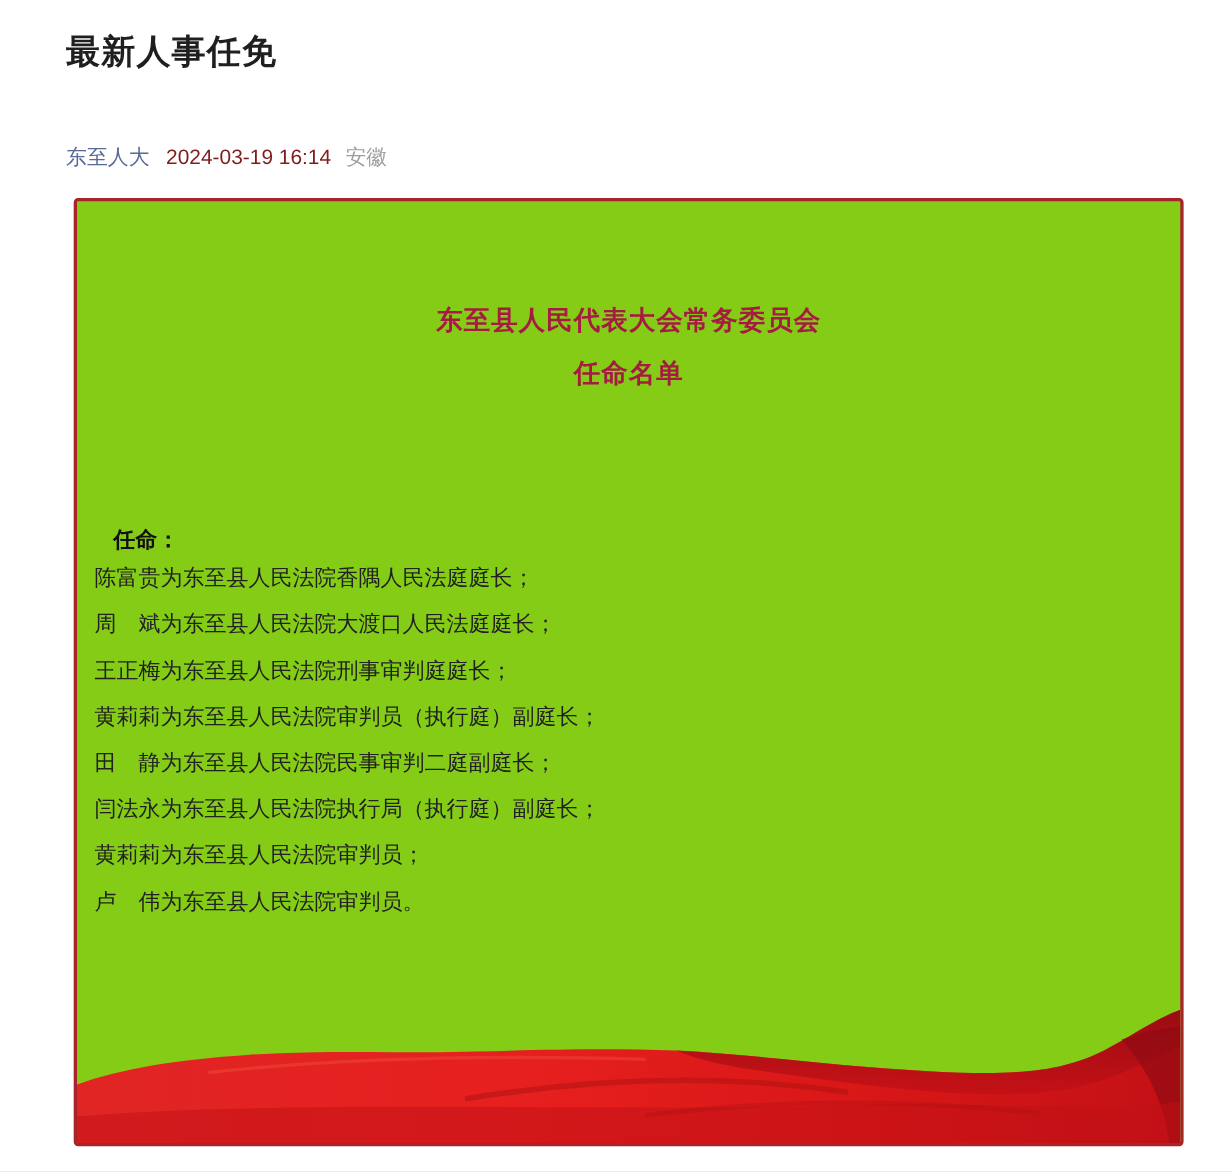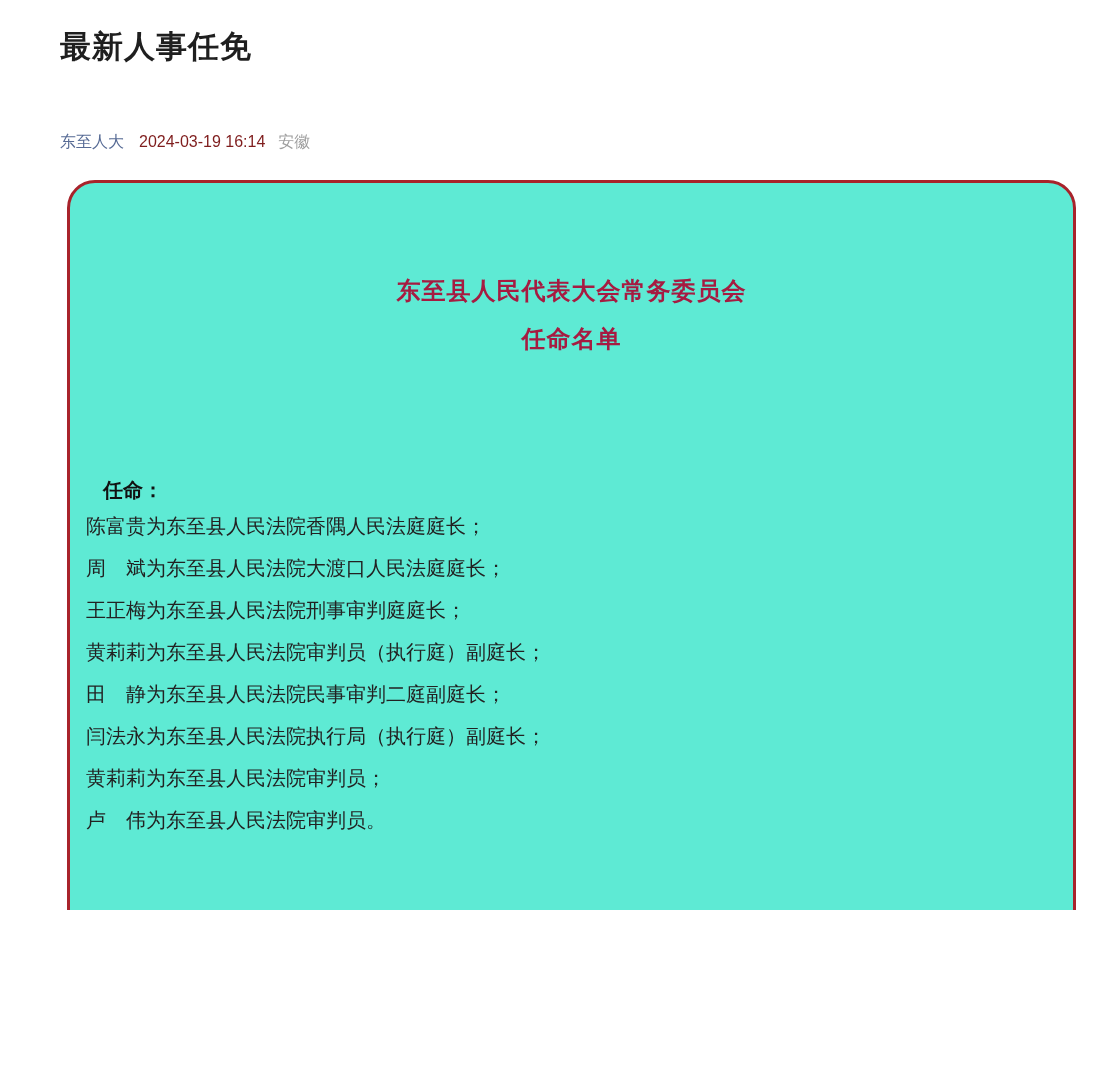--- a/index.html
+++ b/index.html
@@ -4,38 +4,38 @@
 <style>
   * { margin: 0; padding: 0; box-sizing: border-box; }
   html, body { background: #ffffff; }
   body {
     font-family: "Liberation Sans", "DejaVu Sans", sans-serif;
     color: #1f1f1f;
   }
   .page {
     position: relative;
     width: 1120px;
-    height: 910px;
+    height: 1065px;
     background: #ffffff;
     overflow: hidden;
   }
   .page-title {
     position: absolute;
     left: 60px;
     top: 26px;
     font-size: 31px;
     font-weight: 700;
     color: #1f1f1f;
     letter-spacing: 1px;
   }
   .byline {
     position: absolute;
     left: 60px;
     top: 89px;
-    font-size: 16px;
+    font-size: 19px;
     display: flex;
     align-items: baseline;
   }
   .byline .author {
     color: #576b95;
     margin-right: 15px;
     cursor: pointer;
   }
   .byline .datetime {
     color: #7f1d1d;
@@ -44,23 +44,23 @@
   }
   .byline .location {
     color: #9e9e9e;
   }
   .notice-card {
     position: absolute;
     left: 67px;
     top: 180px;
     width: 1009px;
     height: 862px;
-    background: #5eead4;
+    background: #84cc16;
     border: 3px solid #a8232b;
-    border-radius: 28px;
+    border-radius: 4px;
     overflow: hidden;
   }
   .notice-title {
     position: absolute;
     left: 0;
     width: 100%;
     text-align: center;
     font-size: 24px;
     font-weight: 700;
     color: #a61b41;

